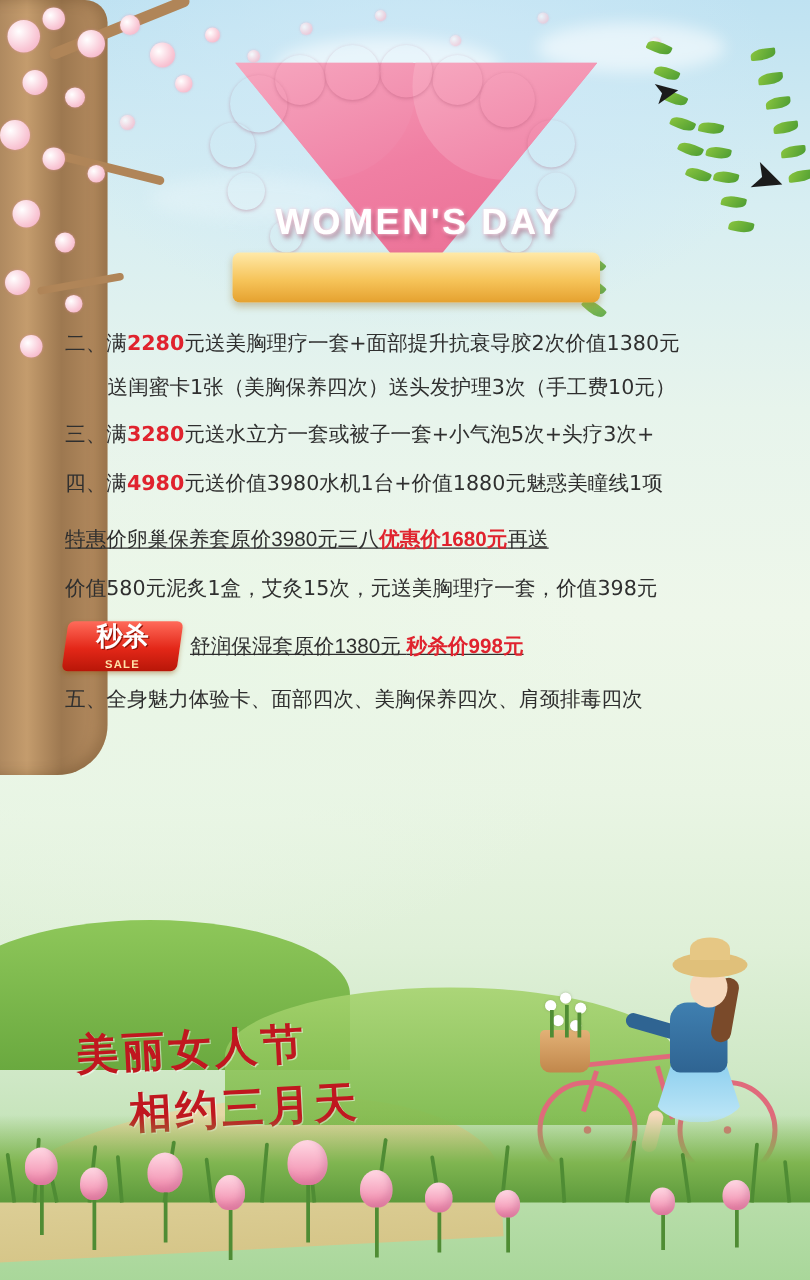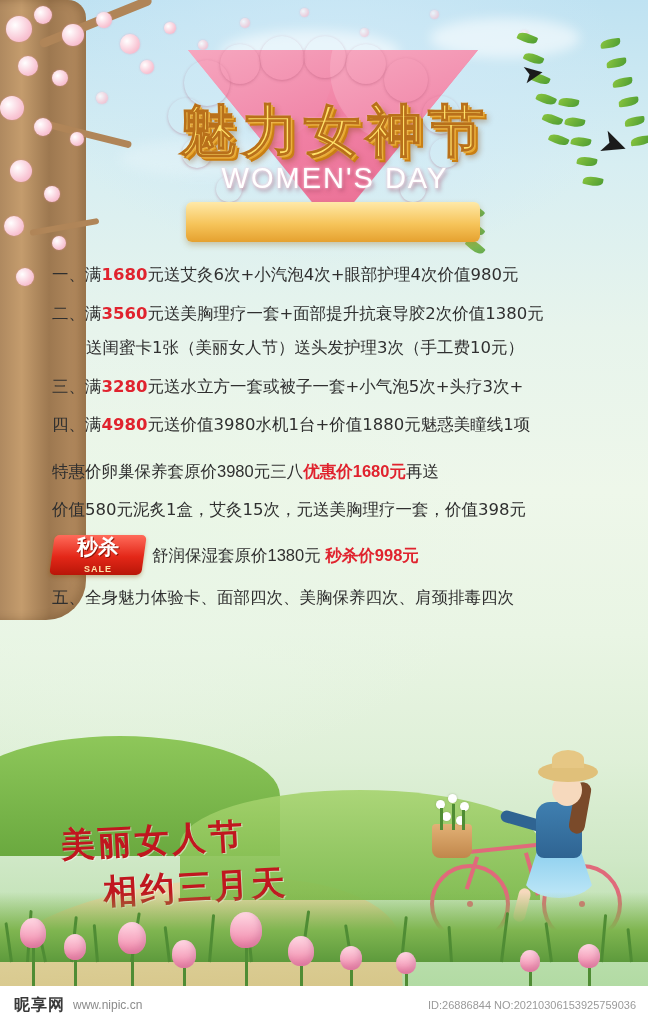--- a/index.html
+++ b/index.html
@@ -61,21 +61,21 @@
     text-shadow:
       0 0 2px #fff9c4,
       2px 2px 0 #e8a62c,
       4px 4px 0 #c97f14,
       5px 6px 6px rgba(120,60,0,.45);
     -webkit-text-stroke:1px #b9701a;
     white-space:nowrap;
   }
   .title-en{
     position:absolute;left:0;top:120px;width:350px;text-align:center;
-    font-size:29px;font-weight:normal;letter-spacing:2px;color:#fff;
+    font-size:29px;font-weight:bold;letter-spacing:2px;color:#fff;
     text-shadow:0 0 3px #ffd4e3, 2px 3px 4px rgba(150,60,90,.55);
   }
   
   .content{position:absolute;left:52px;top:262px;width:560px;}
   .line{
     font-family:"DejaVu Sans","Liberation Sans",sans-serif;
     font-size:16.5px;color:#2f2f2f;line-height:1.55;margin-bottom:13px;
     white-space:nowrap;
   }
   .line.sub{margin-left:34px;margin-top:-4px;}
@@ -96,21 +96,21 @@
     font-size:21px;font-weight:bold;color:#e0232e;
     text-shadow:1px 1px 0 #fff;line-height:26px;
   }
   .badge .b-sub{
     position:absolute;left:0;bottom:1px;width:92px;text-align:center;
     font-size:9px;font-weight:bold;color:#b4301a;letter-spacing:1px;
   }
   .badge.red .b-main{background:linear-gradient(180deg,#ff6b5a,#e32718 55%,#b81608);}
   .badge.red .b-txt{color:#fff;text-shadow:1px 1px 0 #8e1205;}
   .badge.red .b-sub{color:#ffe2a8;}
-  .badge-text{font-size:16.5px;color:#2f2f2f;line-height:40px;white-space:nowrap;}
+  .badge-text{font-size:16.5px;color:#2f2f2f;line-height:40px;white-space:nowrap;text-decoration:underline;}
   
   .callig{
     position:absolute;left:62px;top:812px;width:330px;
     font-family:"DejaVu Serif","Liberation Serif",serif;
     font-size:34px;font-weight:bold;color:#c0171f;line-height:1.45;
     text-shadow:1px 1px 0 rgba(255,255,255,.5);
     letter-spacing:3px;transform:rotate(-3deg);
   }
   .callig .l2{margin-left:40px;display:block;}
   
@@ -246,35 +246,31 @@
       <div class="rose" style="left:8px;top:56px;width:36px;height:36px;"></div>
       <div class="rose" style="left:262px;top:54px;width:38px;height:38px;"></div>
       <div class="rose" style="left:22px;top:96px;width:30px;height:30px;"></div>
       <div class="rose" style="left:270px;top:96px;width:30px;height:30px;"></div>
       <div class="rose" style="left:56px;top:134px;width:26px;height:26px;"></div>
       <div class="rose" style="left:240px;top:134px;width:26px;height:26px;"></div>
       <div class="rose" style="left:120px;top:168px;width:24px;height:24px;opacity:.9;"></div>
       <div class="rose" style="left:168px;top:168px;width:24px;height:24px;opacity:.9;"></div>
     </div>
     <div class="ribbon"></div>
-    <div class="title-cn">魅力女神节</div>
     <div class="title-en">WOMEN'S DAY</div>
   </div>
 
   <div class="content">
 
+
     <div class="line">
-      一、满<span class="hl">1680</span>元送艾灸6次+小汽泡4次+眼部护理4次价值980元
-    </div>
-
-    <div class="line">
-      二、满<span class="hl">3560</span>元送美胸理疗一套+面部提升抗衰导胶2次价值1380元
+      二、满<span class="hl">2280</span>元送美胸理疗一套+面部提升抗衰导胶2次价值1380元
     </div>
     <div class="line sub">
-      送闺蜜卡1张（美丽女人节）送头发护理3次（手工费10元）
+      送闺蜜卡1张（美胸保养四次）送头发护理3次（手工费10元）
     </div>
 
     <div class="line">
       三、满<span class="hl">3280</span>元送水立方一套或被子一套+小气泡5次+头疗3次+
     </div>
 
     <div class="line">
       四、满<span class="hl">4980</span>元送价值3980水机1台+价值1880元魅惑美瞳线1项
     </div>
 
@@ -391,19 +387,14 @@
     <div class="tulip" style="left:520px;top:950px;">
         <div class="bud" style="width:20px;height:22px;"></div>
         <div class="stem" style="height:28px;"></div>
       </div>
     <div class="tulip" style="left:578px;top:944px;">
         <div class="bud" style="width:22px;height:24px;"></div>
         <div class="stem" style="height:30px;"></div>
       </div>
   </div>
 
-  <div class="footer">
-    <span class="footer-logo">昵享网</span>
-    <span class="footer-url">www.nipic.cn</span>
-    <span class="footer-id">ID:26886844 NO:20210306153925759036</span>
-  </div>
 
 </div>
 
 </body></html>

